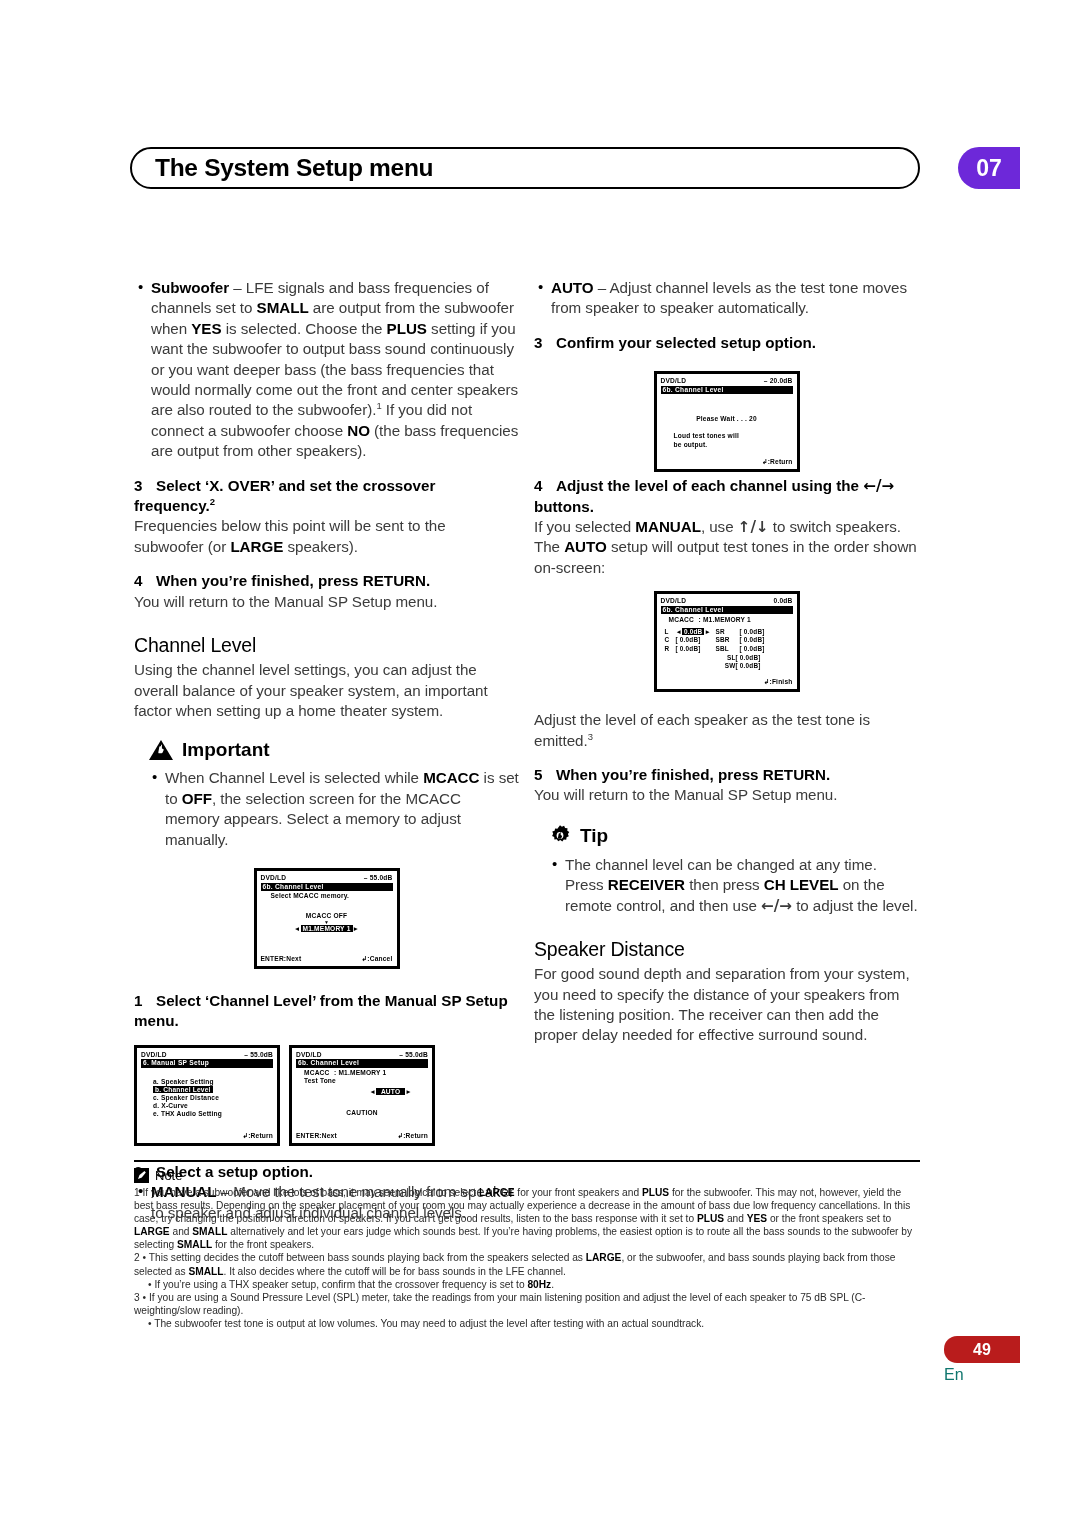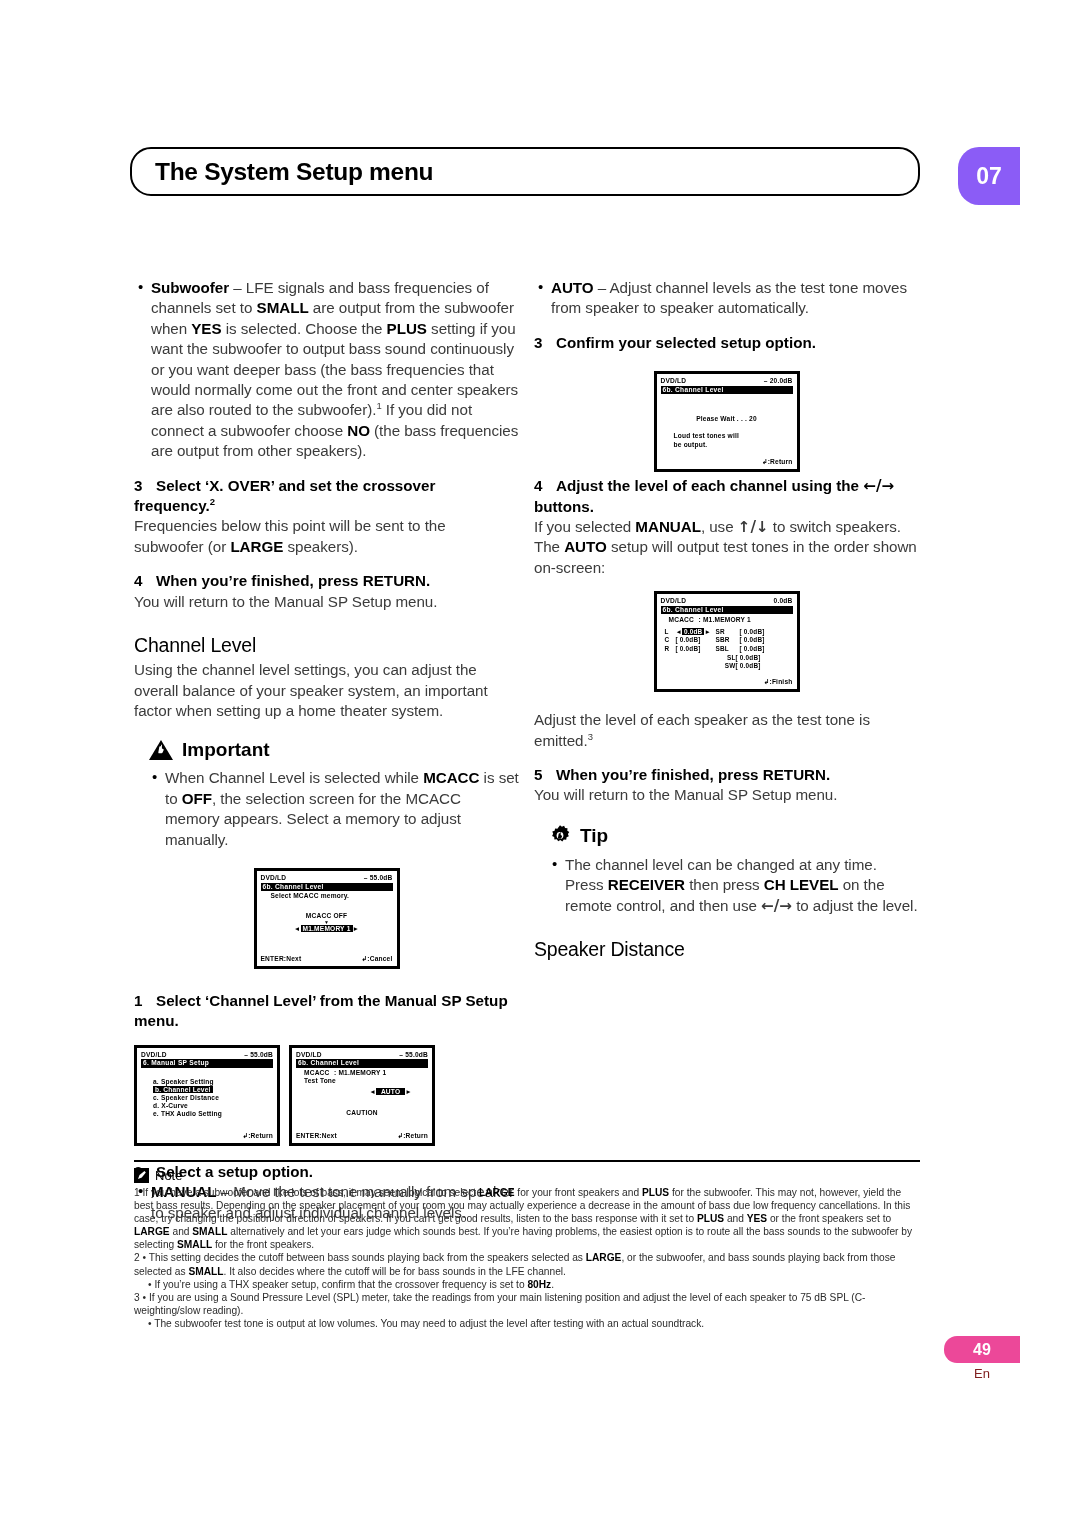--- a/index.html
+++ b/index.html
@@ -11,34 +11,34 @@
     color:#1a1a1a;
     position:relative;
     overflow:hidden;
   }
 
   
   .page-header {
     position:absolute; left:130px; top:147px; width:790px; height:42px;
   }
   .header-pill {
-    width:790px; height:49px;
+    width:790px; height:42px;
     border:2.5px solid #000;
     border-radius:21px;
     display:flex; align-items:center;text-align:center;
   }
   .header-title {
     font-size:24.5px; font-weight:bold; letter-spacing:-0.3px;
     padding-left:23px; color:#000;
     font-family:"Liberation Sans", sans-serif;
   }
   .chapter-tab {
     position:absolute; left:958px; top:147px;
-    width:62px; height:58px;
-    background:#8b5cf6; color:#fff;
+    width:62px; height:42px;
+    background:#6d28d9; color:#fff;
     border-radius:21px 0 0 21px;
     display:flex; align-items:center; justify-content:center;
     font-size:23px; font-weight:bold;
   }
 
   
   .col { position:absolute; width:385px; }
   .col-left  { left:134px; top:278px; }
   .col-right { left:534px; top:278px; }
 
@@ -128,28 +128,28 @@
   .note-p {
     font-size:10.2px; line-height:13.1px; color:#2b2b2b;
     margin:0 0 0 0;
   }
   .note-p b { color:#000; font-weight:bold; }
   .note-sub { margin-left:14px; }
 
   
   .page-num-tab {
     position:absolute; left:944px; top:1336px;
-    width:76px; height:27px; background:#ec4899; color:#fff;
+    width:76px; height:27px; background:#b91c1c; color:#fff;
     border-radius:13px 0 0 13px;
     display:flex; align-items:center; justify-content:center;
     font-size:16px; font-weight:bold;
   }
   .page-lang {
     position:absolute; left:944px; top:1366px; width:76px;
-    text-align:center; font-size:13px; color:#7f1d1d;
+    font-size:16px; color:#0f766e;
   }
   .arrow-g { font-family:"DejaVu Sans", sans-serif; font-weight:bold; }
   sup { font-size:9.5px; vertical-align:super; line-height:0; }
 </style>
 </head>
 <body>
 
 <div class="page-header">
   <div class="header-pill">
     <span class="header-title">The System Setup menu</span>
@@ -371,20 +371,21 @@
     </span>
     <span class="label">Tip</span>
   </div>
   <ul class="bullet-list" style="margin-left:14px">
     <li class="body-t">
       <span>The channel level can be changed at any time. Press </span><b>RECEIVER</b><span> then press </span><b>CH LEVEL</b><span> on the remote control, and then use </span><span class="arrow-g">←/→</span><span> to adjust the level.</span>
     </li>
   </ul>
 
   <h2 class="section">Speaker Distance</h2>
+  <p class="body-t">For good sound depth and separation from your system, you need to specify the distance of your speakers from the listening position. The receiver can then add the proper delay needed for effective surround sound.</p>
 </div>
 
 <div class="notes">
   <div class="notes-rule"></div>
   <div class="note-head">
     <span>
       <svg class="note-icon" viewBox="0 0 15 15">
         <rect x="0" y="0" width="15" height="15" fill="#000"></rect>
         <path d="M4 11 L5.5 7 L10.5 3 L11.8 4.4 L7.8 9.4 Z" fill="#fff"></path>
       </svg>

